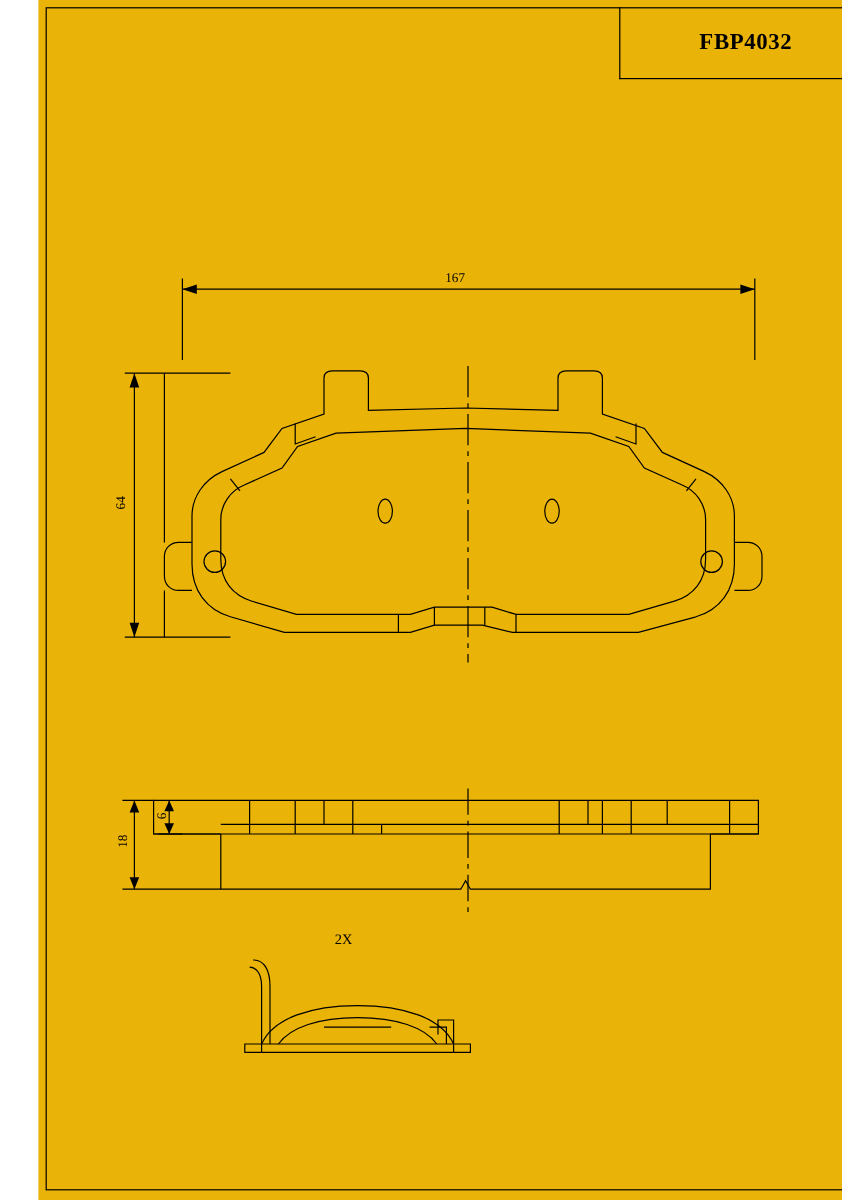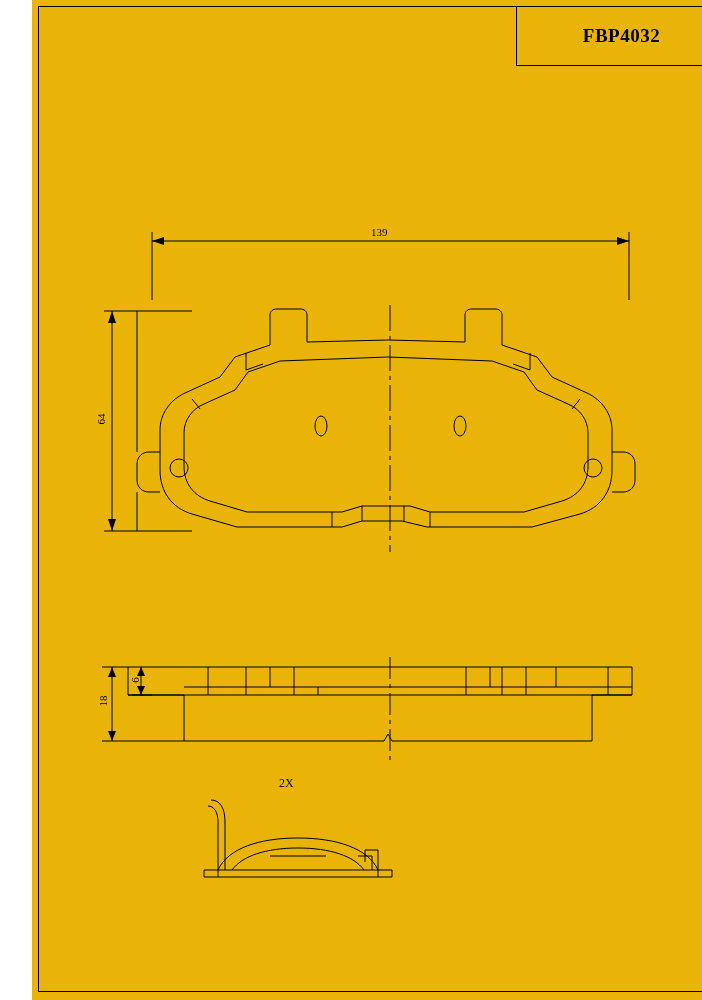--- a/index.html
+++ b/index.html
@@ -247,21 +247,21 @@
         <path d="M 346 870 L 346 850 L 333 850 L 333 862"></path>
         <path d="M 340 870 L 340 856 L 326 856"></path>
 
         <line x1="186" y1="870" x2="186" y2="877"></line>
         <line x1="346" y1="870" x2="346" y2="877"></line>
       </g>
 
     </g>
   </svg>
 
-  <div class="dim-label" style="left:339px; top:226px;">139</div>
+  <div class="dim-label" style="left:339px; top:226px;">167</div>
 
   <div class="dim-label rot90" style="left:60px; top:413px; width:18px; text-align:center;">64</div>
 
   <div class="dim-label rot90" style="left:62px; top:695px; width:18px; text-align:center;">18</div>
 
   <div class="dim-label rot90" style="left:95px; top:674px; width:16px; text-align:center;">6</div>
 
   <div class="dim-label" style="left:247px; top:776px; font-size:12px;">2X</div>
 
 </div>

